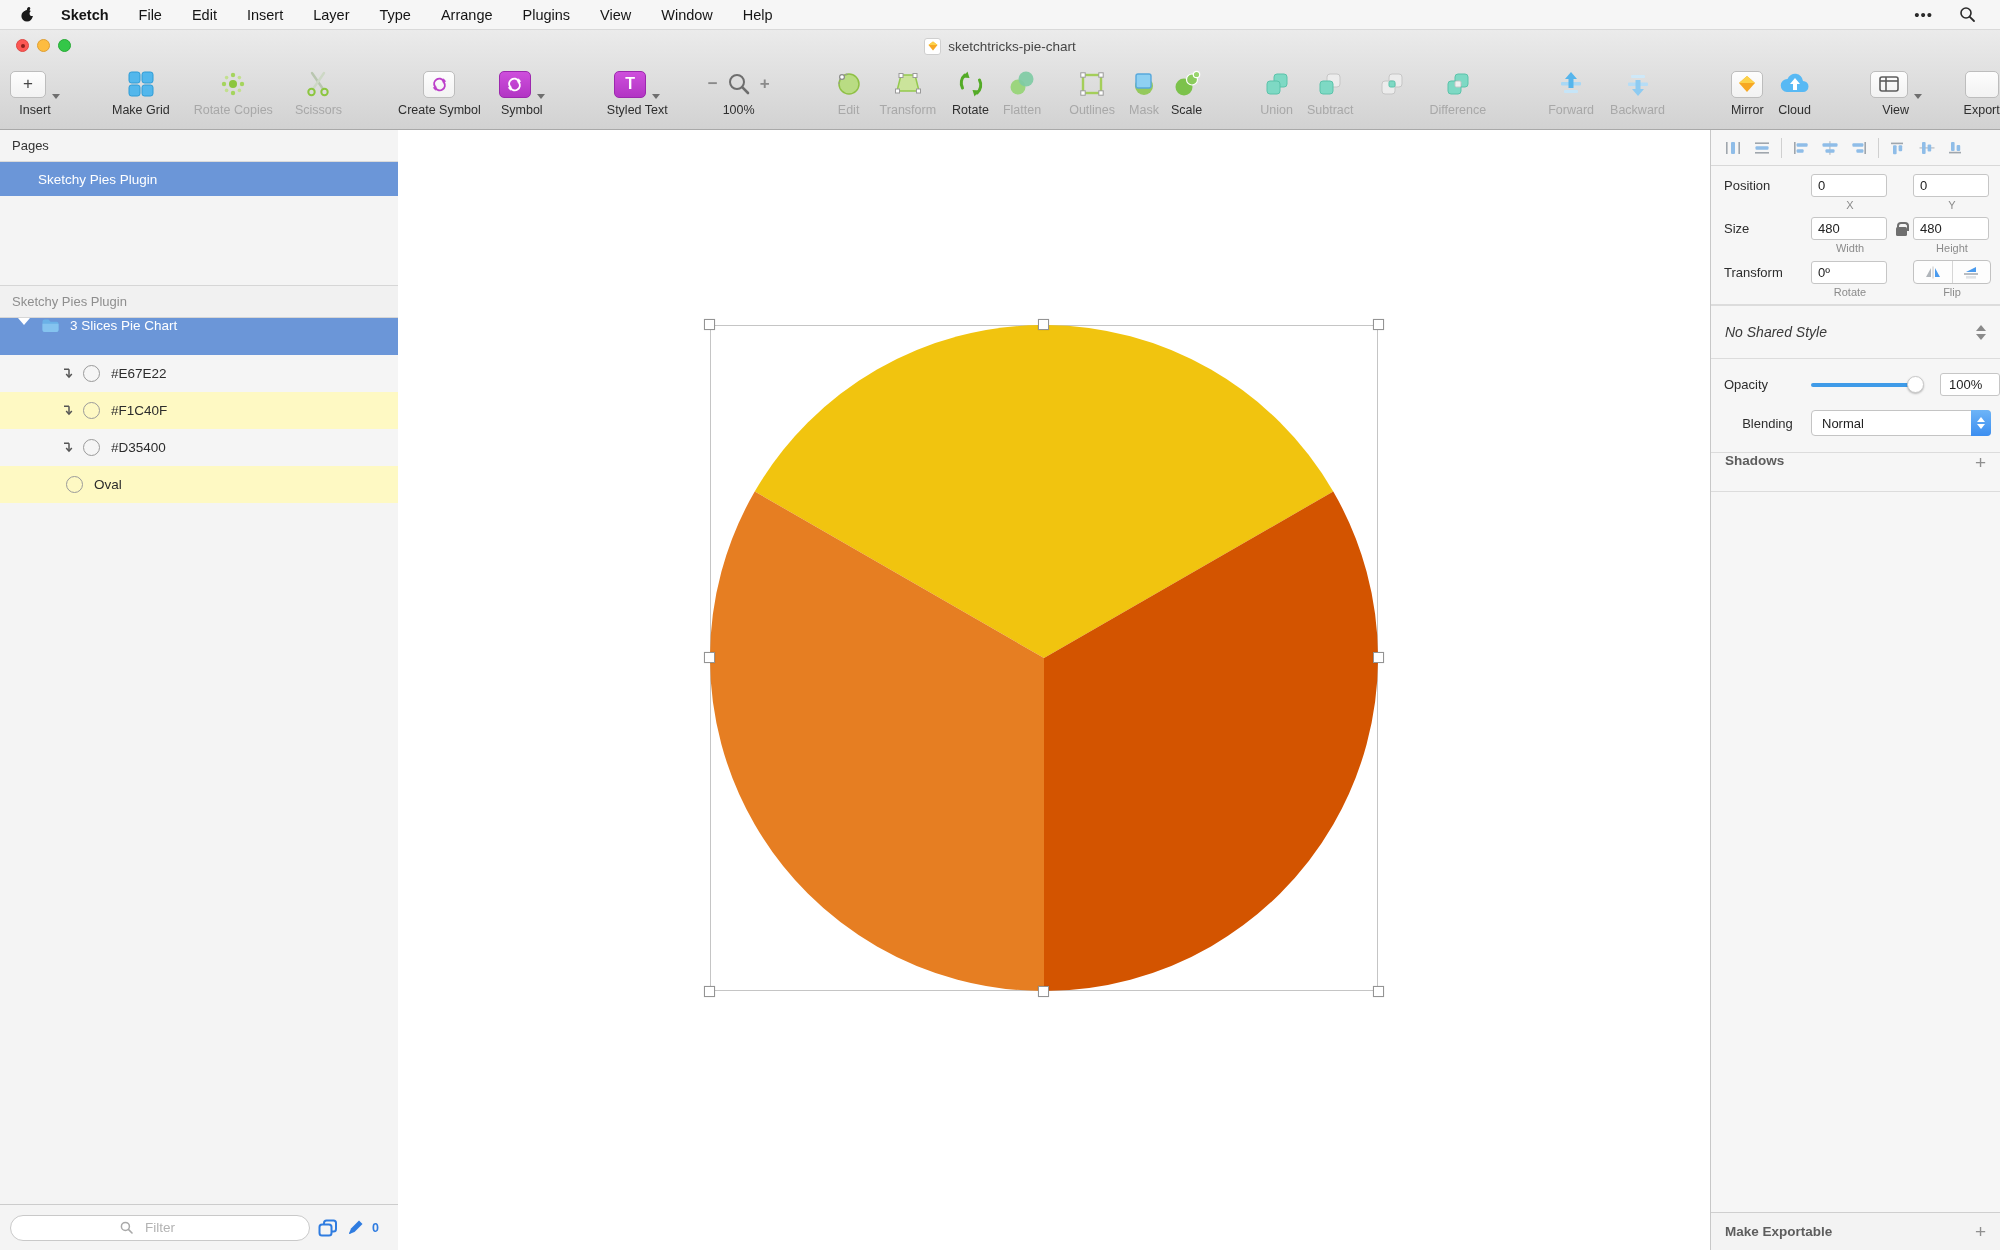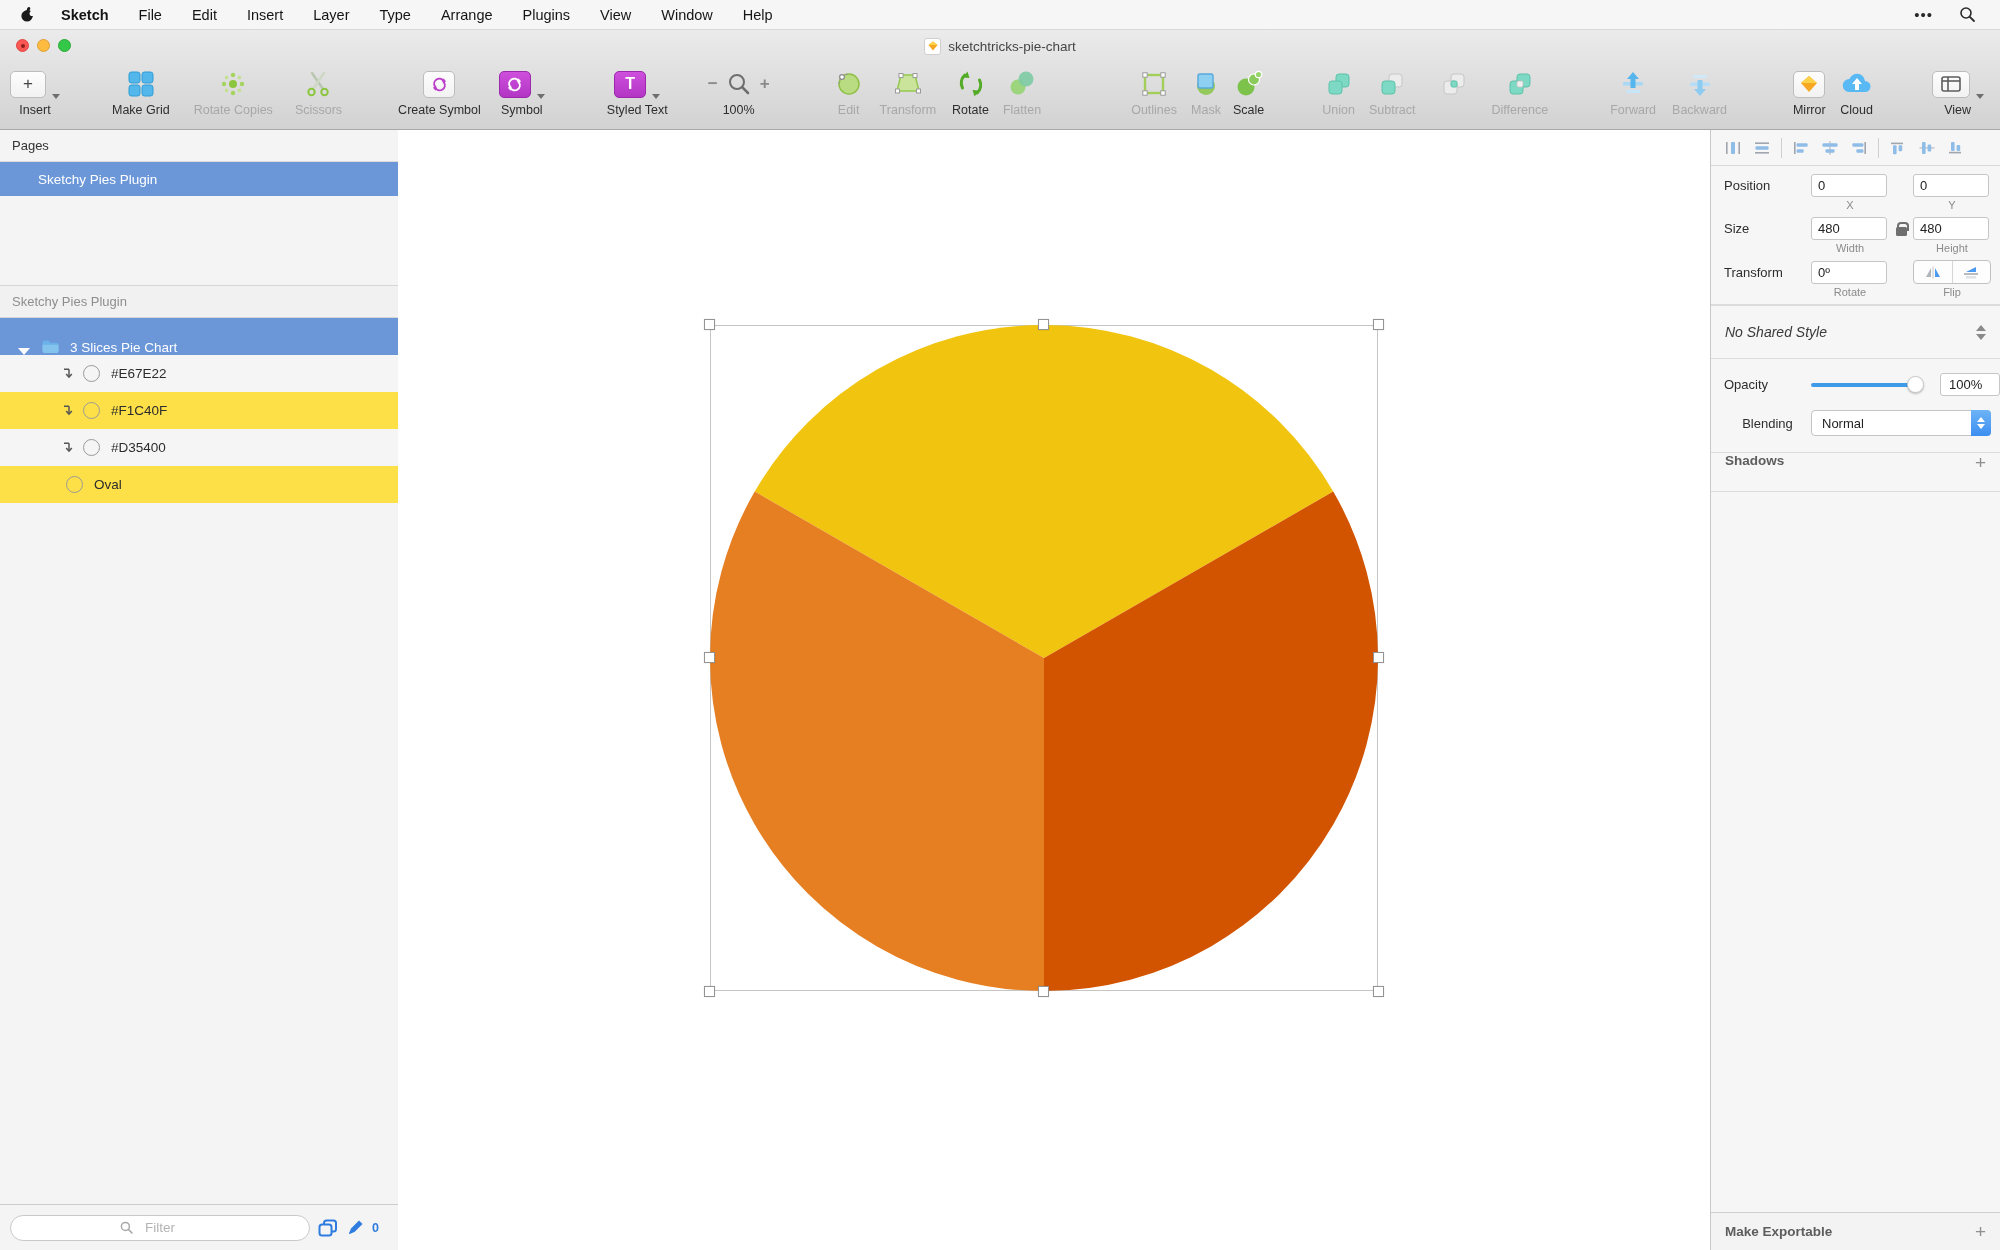--- a/index.html
+++ b/index.html
@@ -43,24 +43,24 @@
   .pages-header { height:32px; display:flex; align-items:center; justify-content:space-between; padding:0 12px; border-bottom:1px solid #dadada; }
   .pages-header .h { font-size:13px; color:#333; }
   .plus { font-size:19px; color:#8f8f8f; line-height:1; }
   .page-row { height:34px; display:flex; align-items:center; padding-left:38px; font-size:13.5px; }
   .page-row.selected { background:#6b96d8; color:#fff; }
   .pages-empty { height:89px; }
   .layers-header { height:33px; display:flex; align-items:center; justify-content:space-between; padding:0 12px; border-top:1px solid #d6d6d6; border-bottom:1px solid #d6d6d6; background:#f1f1f1; }
   .layers-header .h { font-size:13px; color:#8e8e8e; }
   .panel-btn { width:24px; height:17px; background:#fdfdfd; border:1px solid #b6b6b6; border-radius:3px; display:flex; align-items:center; justify-content:center; }
   .tri-art { width:0; height:0; border-left:5px solid transparent; border-right:5px solid transparent; border-bottom:6px solid #7a7a7a; }
-  .group-row { height:37px; display:flex; align-items:flex-end; background:#6b96d8; color:#fff; font-size:13.5px; }
+  .group-row { height:37px; display:flex; align-items:flex-start; background:#6b96d8; color:#fff; font-size:13.5px; }
   .disclosure { width:0; height:0; border-left:6px solid transparent; border-right:6px solid transparent; border-top:7px solid #fff; margin-left:18px; }
   .layer-row { height:37px; display:flex; align-items:center; font-size:13.5px; color:#2c2c2c; }
-  .layer-row.alt { background:#fde047; }
+  .layer-row.alt { background:#fef9c3; }
   .layer-row.base { background:#f5f5f5; }
   .circle-ic { width:17px; height:17px; border:1.6px solid #9a9a9a; border-radius:50%; background:transparent; }
   .sb-bottom { position:absolute; left:0; bottom:0; width:100%; height:46px; border-top:1px solid #cccccc; background:#f4f4f4; display:flex; align-items:center; padding:0 10px; gap:8px; }
   .filter-wrap { position:relative; width:300px; height:26px; }
   .filter-wrap input { width:100%; height:26px; border:1px solid #c9c9c9; border-radius:13px; background:#fff; text-align:center; font-size:13.5px; color:#444; outline:none; font-family:inherit; }
   .filter-wrap input::placeholder { color:#b3b3b3; }
   .filter-mag { position:absolute; left:calc(50% - 40px); top:6px; }
   .badge0 { color:#2f7ce0; font-size:12.5px; font-weight:bold; }
 
   
@@ -302,21 +302,21 @@
       <div class="titem" style="margin-left:14px;">
         <div class="ticon">
           <svg width="30" height="30" viewBox="0 0 30 30">
             <circle cx="11" cy="18" r="7.5" fill="#9cd57e"></circle>
             <circle cx="19" cy="10" r="7.5" fill="#7fcba4" opacity="0.92"></circle>
           </svg>
         </div>
         <span class="tlabel dis">Flatten</span>
       </div>
 
-      <div class="titem" style="margin-left:90px;">
+      <div class="titem" style="margin-left:28px;">
         <div class="ticon">
           <svg width="30" height="30" viewBox="0 0 30 30">
             <rect x="6" y="6" width="18" height="18" fill="none" stroke="#a4ce5a" stroke-width="2.4"></rect>
             <rect x="3.8" y="3.8" width="4.4" height="4.4" fill="#fff" stroke="#9a9a9a"></rect>
             <rect x="21.8" y="3.8" width="4.4" height="4.4" fill="#fff" stroke="#9a9a9a"></rect>
             <rect x="3.8" y="21.8" width="4.4" height="4.4" fill="#fff" stroke="#9a9a9a"></rect>
             <rect x="21.8" y="21.8" width="4.4" height="4.4" fill="#fff" stroke="#9a9a9a"></rect>
           </svg>
         </div>
         <span class="tlabel dis">Outlines</span>

